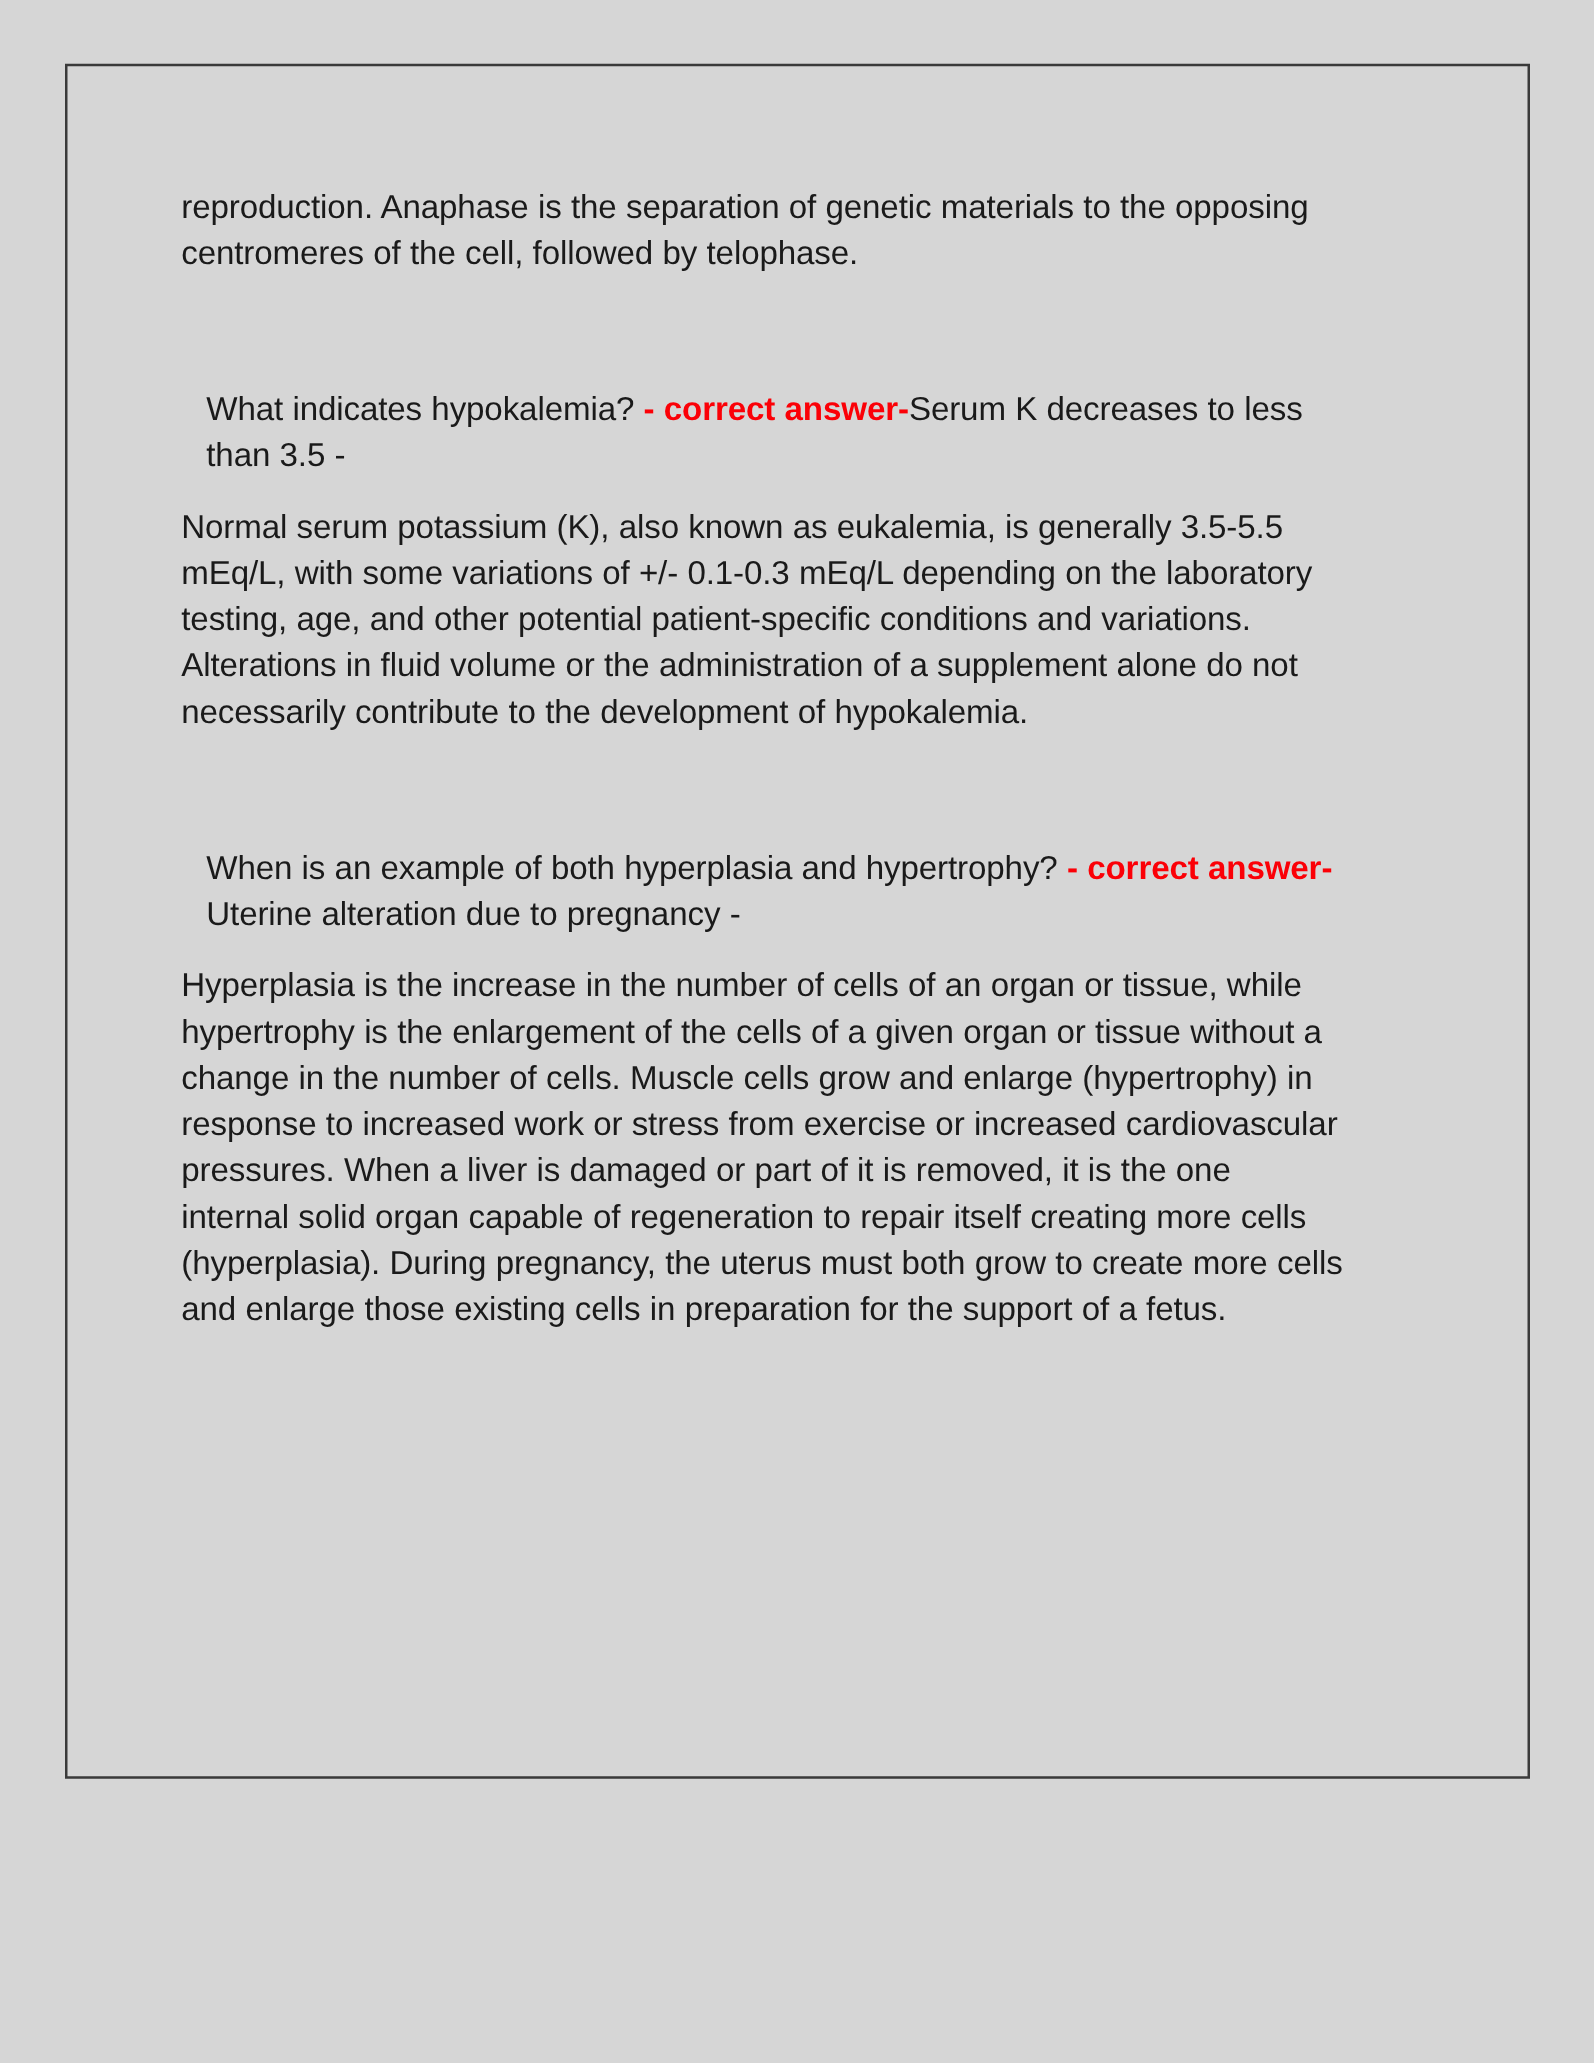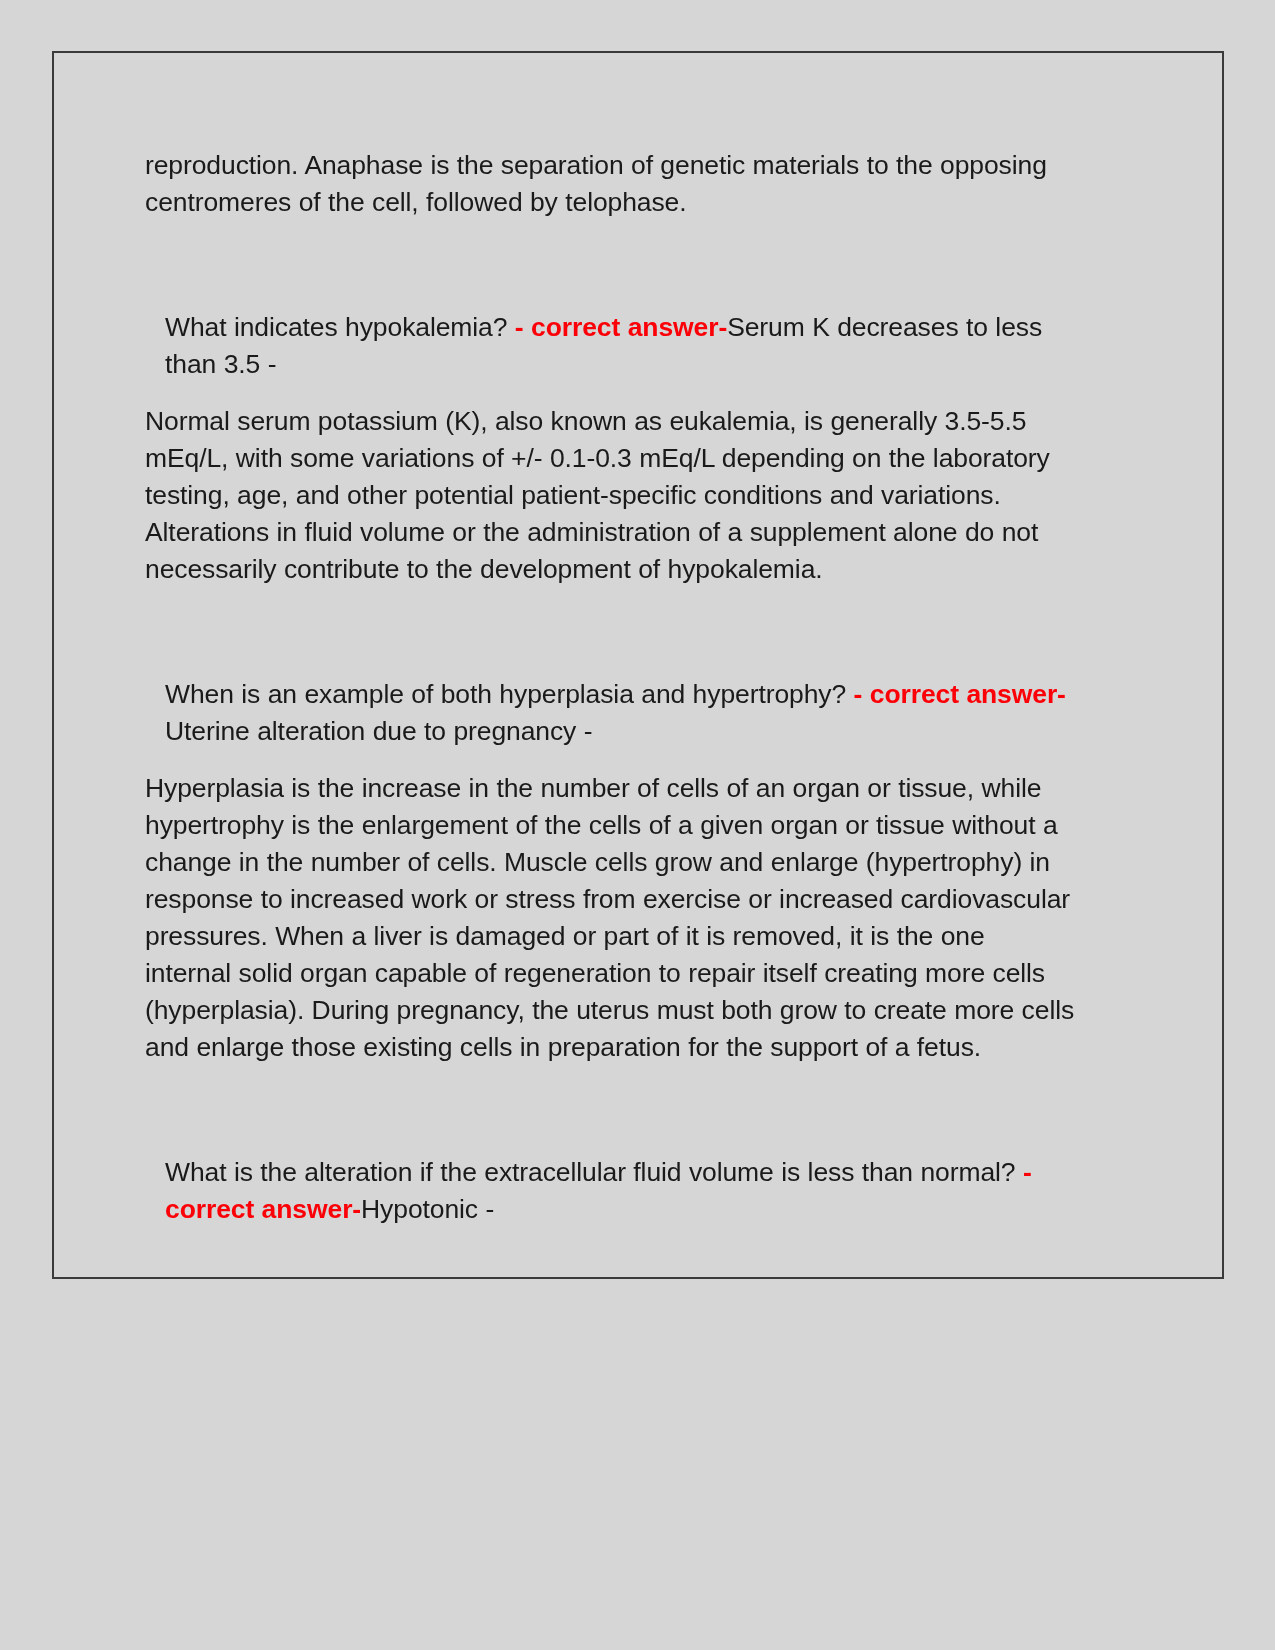--- a/index.html
+++ b/index.html
@@ -12,21 +12,21 @@
     background: #d6d6d6;
     font-family: "Liberation Sans", sans-serif;
     overflow: hidden;
   }
 
   .page-sheet {
     position: absolute;
     left: 52px;
     top: 51px;
     width: 1172px;
-    height: 1228px;
+    height: 1372px;
     box-sizing: border-box;
     border: 2px solid #3a3a3a;
     background: #d6d6d6;
   }
 
   .content-area {
     position: absolute;
     left: 91px;
     top: 94px;
     width: 930px;
@@ -80,19 +80,16 @@
     <p class="para gap-after-small">
       <span>When is an example of both hyperplasia and hypertrophy? </span><span class="answer-tag">- correct answer-</span><span>Uterine alteration due to pregnancy -</span>
     </p>
 
     <p class="para gap-after-block">
       <span>Hyperplasia is the increase in the number of cells of an organ or tissue, while hypertrophy is the enlargement of the cells of a given organ or tissue without a change in the number of cells. Muscle cells grow and enlarge (hypertrophy) in response to increased work or stress from exercise or increased cardiovascular pressures. When a liver is damaged or part of it is removed, it is the one internal solid organ capable of regeneration to repair itself creating more cells (hyperplasia). During pregnancy, the uterus must both grow to create more cells and enlarge those existing cells in preparation for the support of a fetus.</span>
     </p>
 
 
 
-    <p class="para gap-after-small">
-      <span>What is the alteration if the extracellular fluid volume is less than normal? </span><span class="answer-tag">- correct answer-</span><span>Hypotonic -</span>
-    </p>
 
 
   </div>
 </div>
 
 </body></html>

